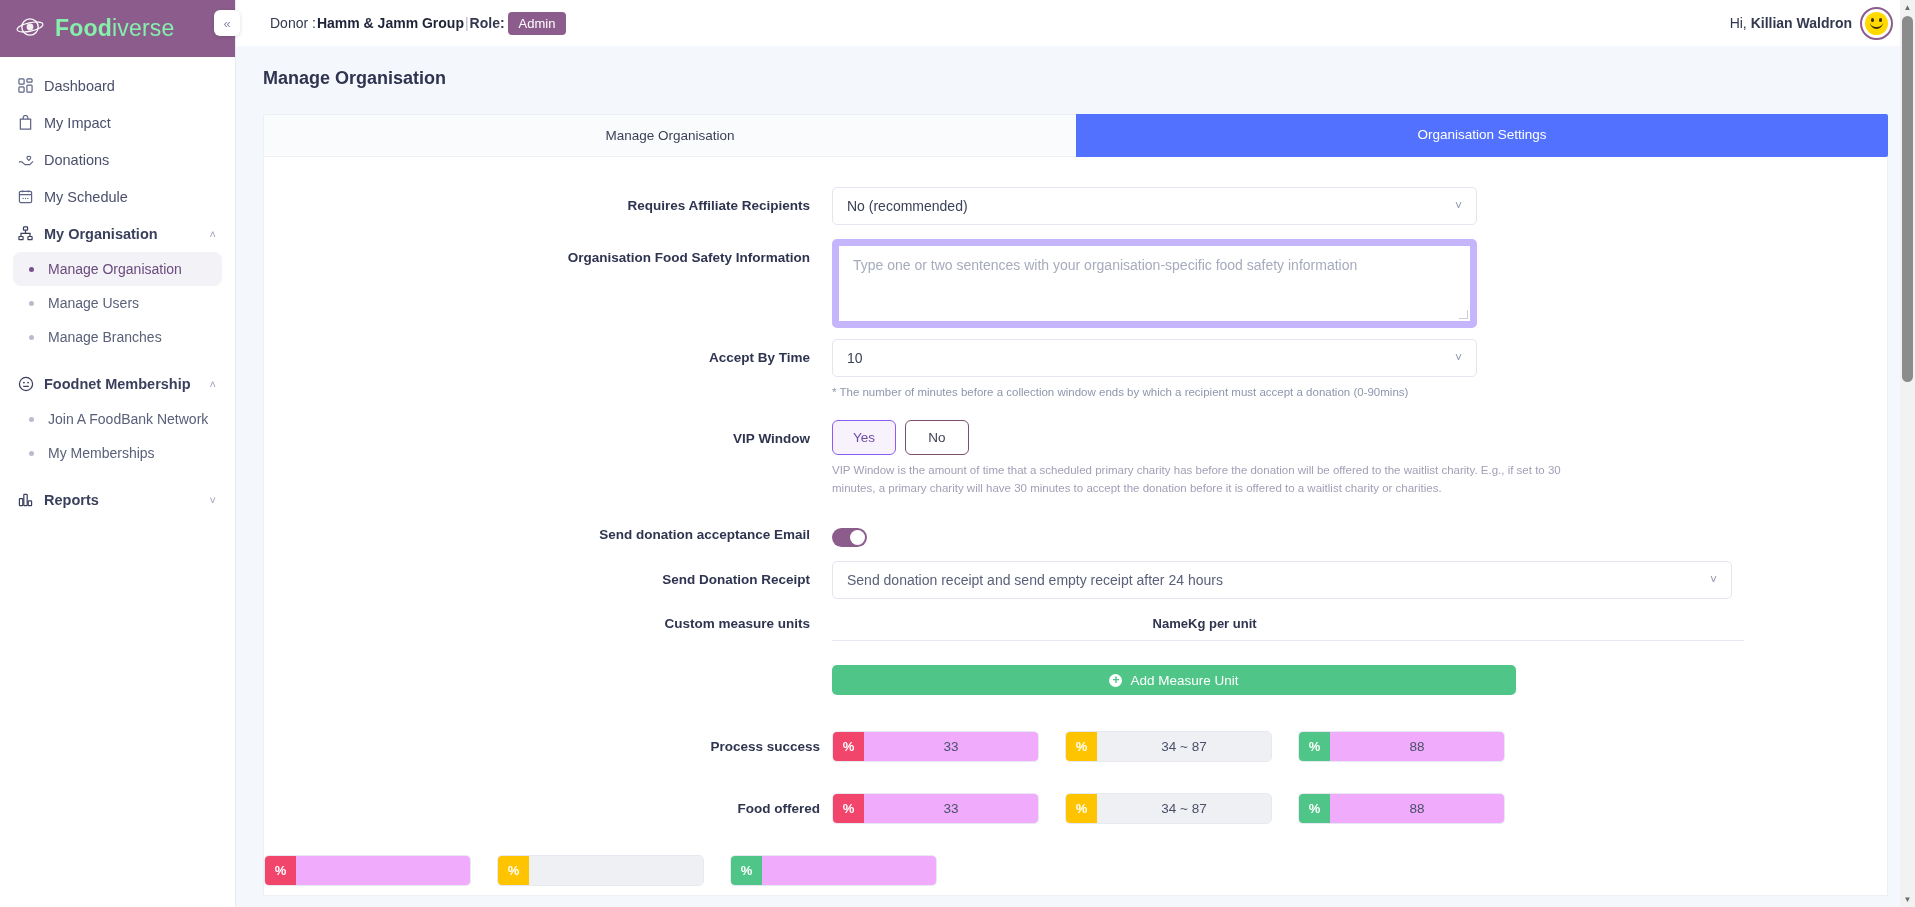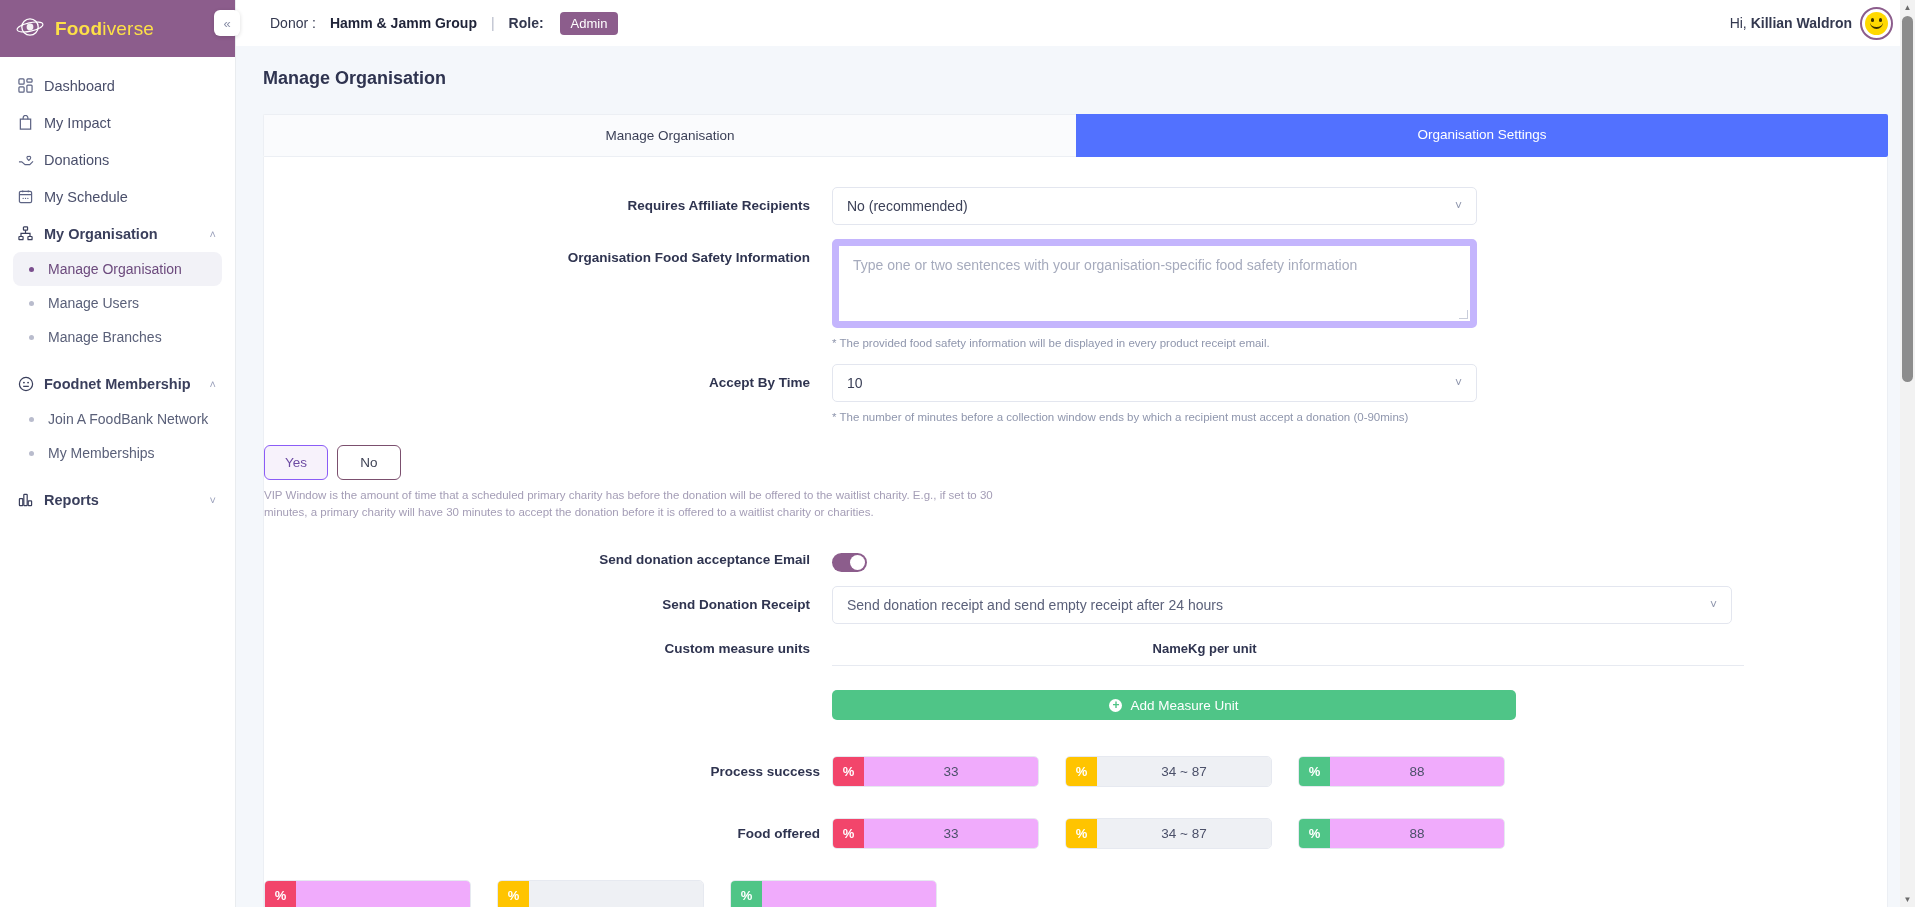--- a/index.html
+++ b/index.html
@@ -21,21 +21,21 @@
     z-index: 5;
   }
   .logo-bar {
     height: 57px;
     background: #8c5d8c;
     display: flex; align-items: center;
     padding-left: 16px;
     position: relative;
   }
   .logo-wrap { display: flex; align-items: center; gap: 9px; }
-  .logo-text { font-size: 19px; color: #fde047; letter-spacing: .2px; }
+  .logo-text { font-size: 23px; color: #86efac; letter-spacing: .2px; }
   .logo-text b { font-weight: 700; }
   .logo-text span { font-weight: 400; }
 
   .nav { padding-top: 10px; }
   .nav-item {
     display: flex; align-items: center;
     height: 37px;
     padding-left: 9px;
     margin: 0 9px;
     border-radius: 7px;
@@ -85,21 +85,21 @@
     position: absolute;
     left: -22px; top: 10px;
     width: 26px; height: 26px;
     background: #ffffff;
     border-radius: 6px;
     box-shadow: 0 1px 4px rgba(0,0,0,.14);
     display: flex; align-items: center; justify-content: center;
     color: #8a8fa8; font-size: 13px;
     cursor: pointer; z-index: 9;
   }
-  .donor-line { display: flex; align-items: center; gap: 14px; font-size: 14px; color: #2b2f45; }
+  .donor-line { display: flex; align-items: center; gap: 1px; font-size: 14px; color: #2b2f45; }
   .donor-label { color: #33384f; }
   .donor-name { font-weight: 700; color: #1f2338; }
   .pipe { color: #b6bac9; }
   .role-label { font-weight: 700; color: #33384f; }
   .role-badge {
     background: #8c5d8c; color: #fff;
     font-size: 13px; font-weight: 500;
     padding: 4px 11px; border-radius: 4px;
     margin-left: 2px;
   }
@@ -476,36 +476,36 @@
           </div>
         </div>
 
         <div class="row" style="margin-top:14px;">
           <div class="lab">Organisation Food Safety Information</div>
           <div class="ctl">
             <div class="textarea">
               <span>Type one or two sentences with your organisation-specific food safety information</span>
               <span class="resize-grip"></span>
             </div>
-            <div class="hint">* The provided food safety information will be displayed in every product receipt email.</div>
           </div>
         </div>
 
         <div class="row" style="margin-top:11px;">
           <div class="lab">Accept By Time</div>
           <div class="ctl">
             <div class="select">
               <span class="val">10</span>
               <span class="caret">˅</span>
             </div>
             <div class="hint">* The number of minutes before a collection window ends by which a recipient must accept a donation (0-90mins)</div>
           </div>
         </div>
 
         <div class="row" style="margin-top:18px;">
+          <div class="lab">VIP Window</div>
           <div class="ctl">
             <div class="toggle-group">
               <div class="tg-btn on">Yes</div>
               <div class="tg-btn off">No</div>
             </div>
             <div class="hint vip">VIP Window is the amount of time that a scheduled primary charity has before the donation will be offered to the waitlist charity. E.g., if set to 30 minutes, a primary charity will have 30 minutes to accept the donation before it is offered to a waitlist charity or charities.</div>
           </div>
         </div>
 
         <div class="row" style="margin-top:26px;">

